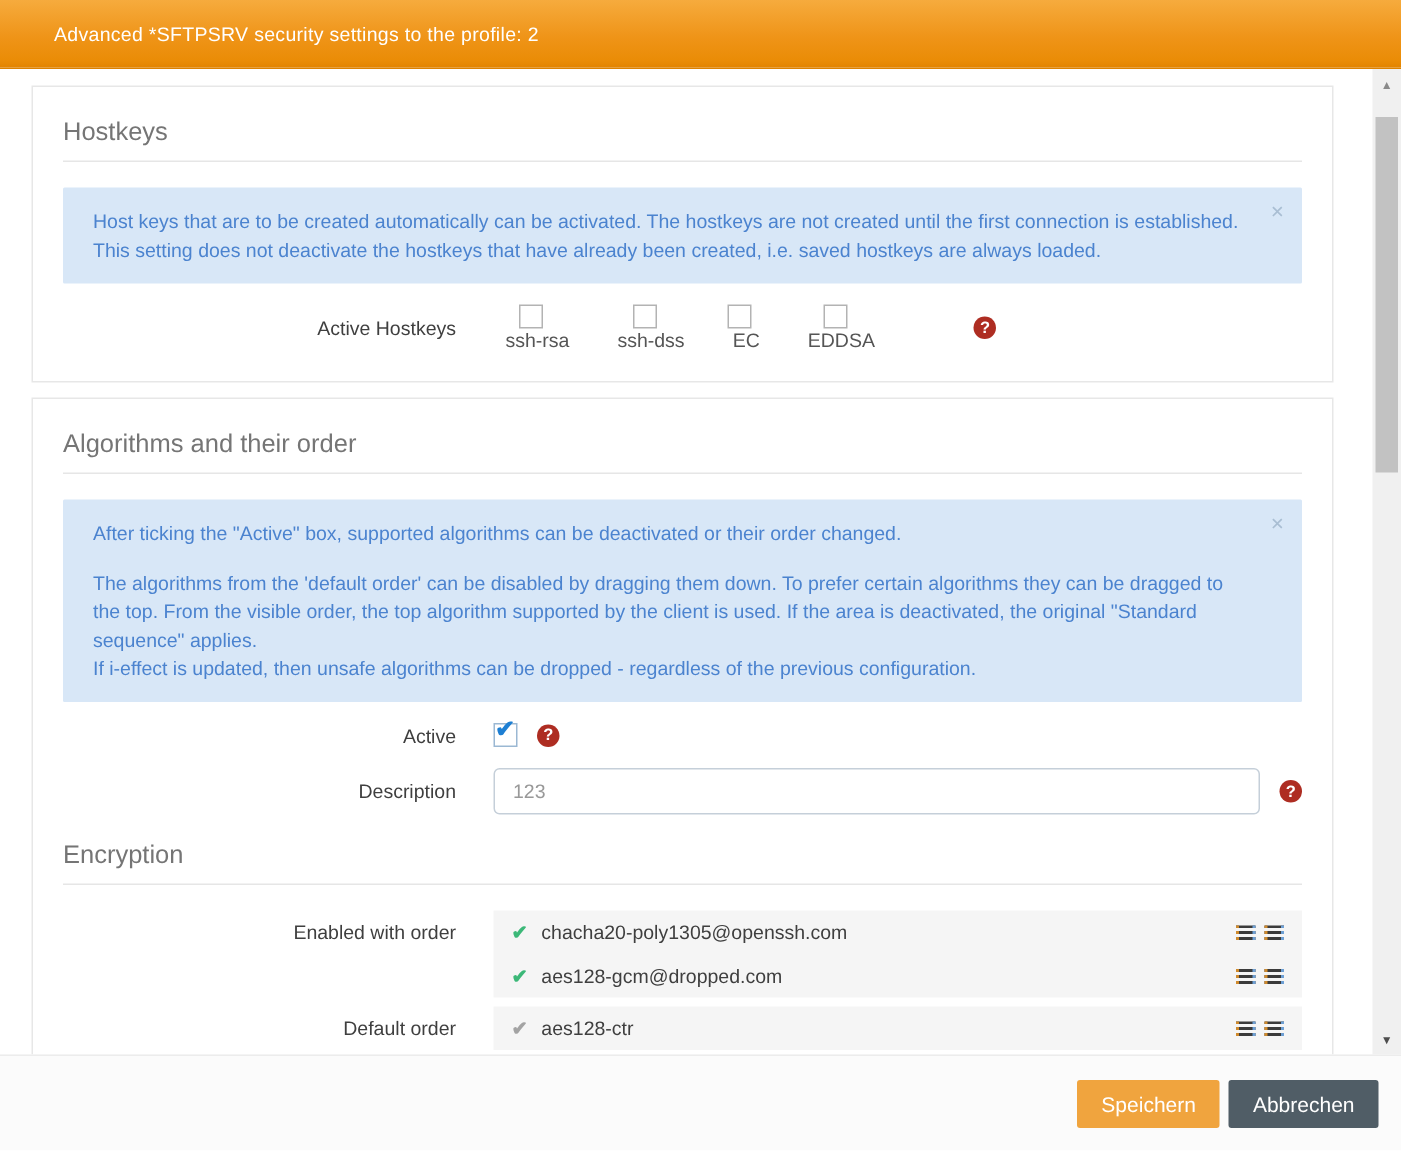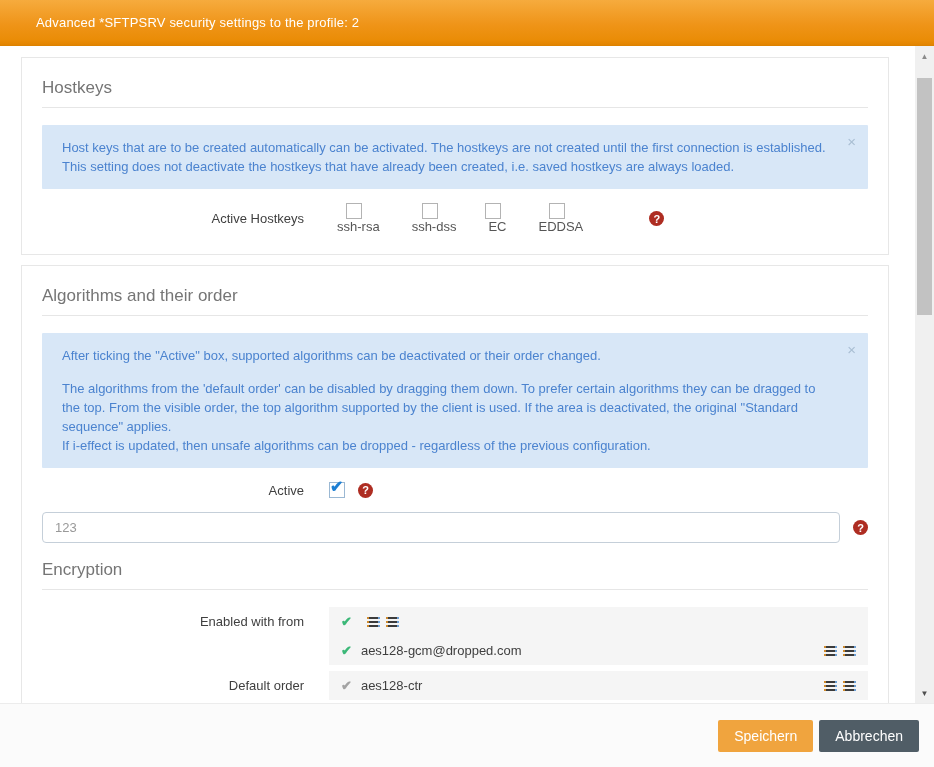--- a/index.html
+++ b/index.html
@@ -175,34 +175,36 @@
       <div class="form-label">Active</div>
       <div class="controls">
         <span class="cb checked">
           <span class="checkmark">✔</span>
         </span>
         <span class="help-icon help-after">?</span>
       </div>
     </div>
 
     <div class="form-row">
+      <div class="form-label">Description</div>
       <div class="controls">
         <input class="text-input" type="text" value="123" style="">
         <span class="help-icon help-after">?</span>
       </div>
     </div>
 
     <div class="section-title" style="margin-top:17px;">Encryption</div>
     <hr class="section-rule">
 
     <div class="form-row top" style="margin-bottom:0;">
-      <div class="form-label">Enabled with from</div>
+      <div class="form-label">Enabled with order</div>
       <div class="algo-group">
         <div class="algo-row">
           <span class="check-icon check-green">✔</span>
+          <span class="algo-text">chacha20-poly1305@openssh.com</span>
           <span class="drag-icons">
             <span class="drag-icon"></span>
             <span class="drag-icon"></span>
           </span>
         </div>
         <div class="algo-row">
           <span class="check-icon check-green">✔</span>
           <span class="algo-text">aes128-gcm@dropped.com</span>
           <span class="drag-icons">
             <span class="drag-icon"></span>

